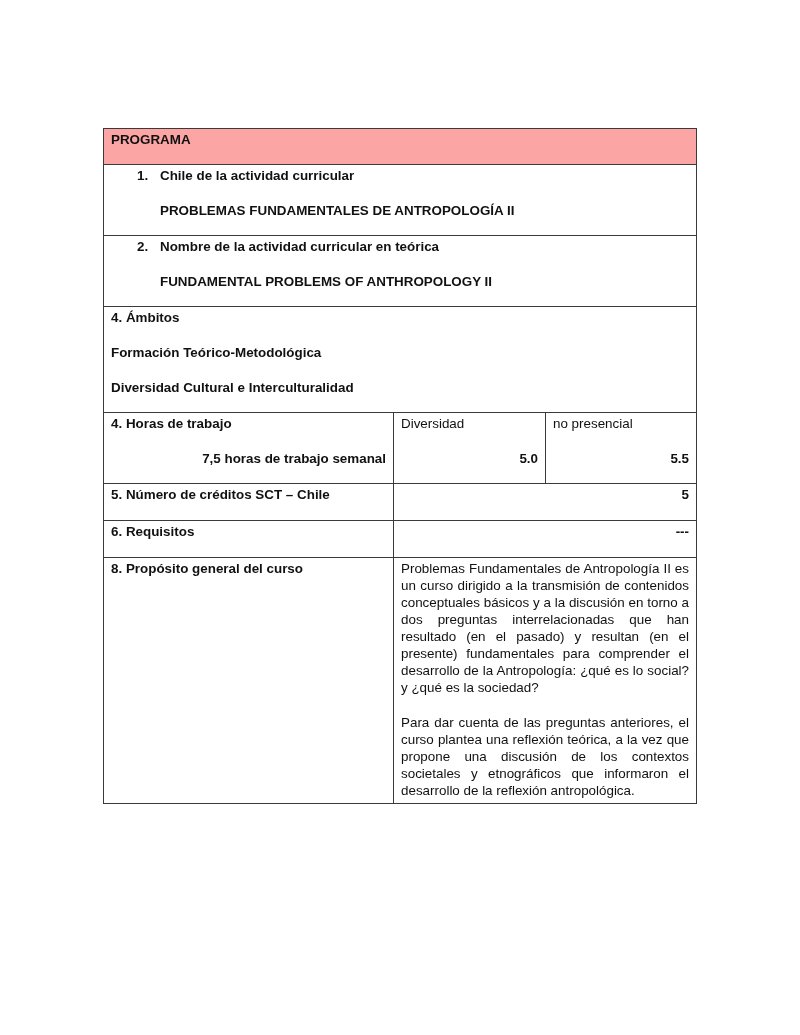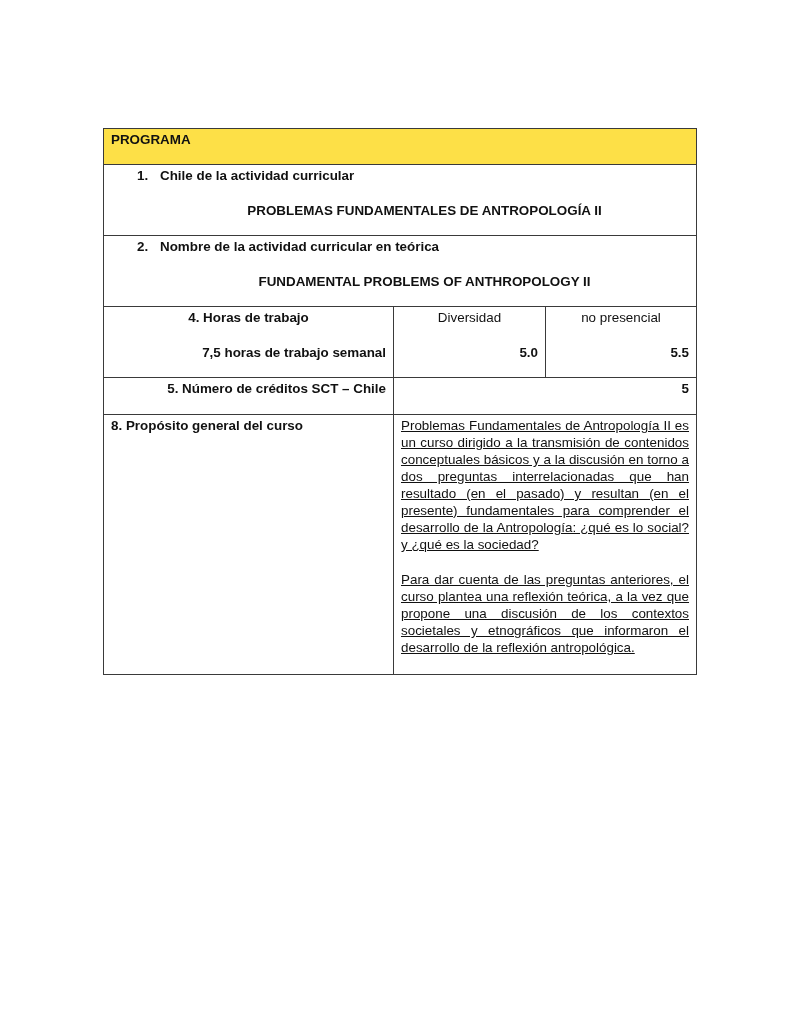--- a/index.html
+++ b/index.html
@@ -1,25 +1,25 @@
 <!DOCTYPE html>
 <html><head>
 <meta charset="utf-8">
 <style>
   html, body { margin:0; padding:0; background:#fff; }
   body { width:800px; height:1035px; position:relative; font-family:"Liberation Sans", sans-serif; color:#111; }
   .tbl { position:absolute; left:103px; top:128px; width:593px; border-collapse:collapse; table-layout:fixed; font-size:13.4px; }
   .tbl td { border:1.5px solid #3a3a3a; vertical-align:top; padding:2px 7px 0 7px; line-height:17px; }
-  .hdr { background:#fde047; height:33px; font-weight:bold; }
+  .hdr { background:#fca5a5; height:33px; font-weight:bold; }
   .b { font-weight:bold; }
   .ind1 { padding-left:26px; }
   .ind2 { padding-left:49px; }
   .numlist { display:flex; }
   .numlist .n { width:23px; }
-  p { margin:0;text-align:center; }
+  p { margin:0; }
   .gap { height:18px; }
   .center { text-align:right; }
   .just { text-align:justify; }
 </style>
 </head>
 <body>
 
 <table class="tbl">
   <colgroup>
       <col style="width:290px">
@@ -44,42 +44,55 @@
     <td colspan="3" style="height:68px;">
       <div class="numlist ind1 b">
         <span class="n">2.</span>
         <span>Nombre de la actividad curricular en teórica</span>
       </div>
       <div class="gap"></div>
       <p class="ind2 b">FUNDAMENTAL PROBLEMS OF ANTHROPOLOGY II</p>
     </td>
   </tr>
   <tr>
+    <td colspan="3" style="height:103px;">
+      <p class="b">4. Ámbitos</p>
+      <div class="gap"></div>
+      <p class="b">Formación Teórico-Metodológica</p>
+      <div class="gap"></div>
+      <p class="b">Diversidad Cultural e Interculturalidad</p>
+    </td>
+  </tr>
+  <tr>
     <td style="height:68px;">
       <p class="b">4. Horas de trabajo</p>
       <div class="gap"></div>
       <p class="b center">7,5 horas de trabajo semanal</p>
     </td>
     <td>
       <p>Diversidad</p>
       <div class="gap"></div>
       <p class="b center">5.0</p>
     </td>
     <td>
       <p>no presencial</p>
       <div class="gap"></div>
       <p class="b center">5.5</p>
     </td>
   </tr>
   <tr>
-    <td style="height:34px;text-align:right;" class="b">5. Número de créditos SCT – Chile</td>
+    <td style="height:34px;" class="b">5. Número de créditos SCT – Chile</td>
     <td colspan="2" class="b center">5</td>
   </tr>
   <tr>
+    <td style="height:34px;" class="b">6. Requisitos</td>
+    <td colspan="2" class="b center">---</td>
+  </tr>
+  <tr>
     <td class="b">8. Propósito general del curso</td>
-    <td colspan="2" style="padding-bottom:18px;text-decoration:underline;">
+    <td colspan="2" style="padding-bottom:4px;">
       <p class="just">Problemas Fundamentales de  Antropología II es un curso dirigido a la transmisión de contenidos conceptuales básicos y a la discusión en torno a dos preguntas interrelacionadas que han resultado (en el pasado) y resultan (en el presente) fundamentales para comprender el desarrollo de la Antropología: ¿qué es lo social? y ¿qué es la sociedad?</p>
       <div class="gap"></div>
       <p class="just">Para dar cuenta de las preguntas anteriores, el curso plantea una reflexión teórica, a la vez que propone una discusión de los contextos societales y etnográficos que informaron el desarrollo de la reflexión antropológica.</p>
     </td>
   </tr>
 </tbody>
   </table>
 
 </body></html>

